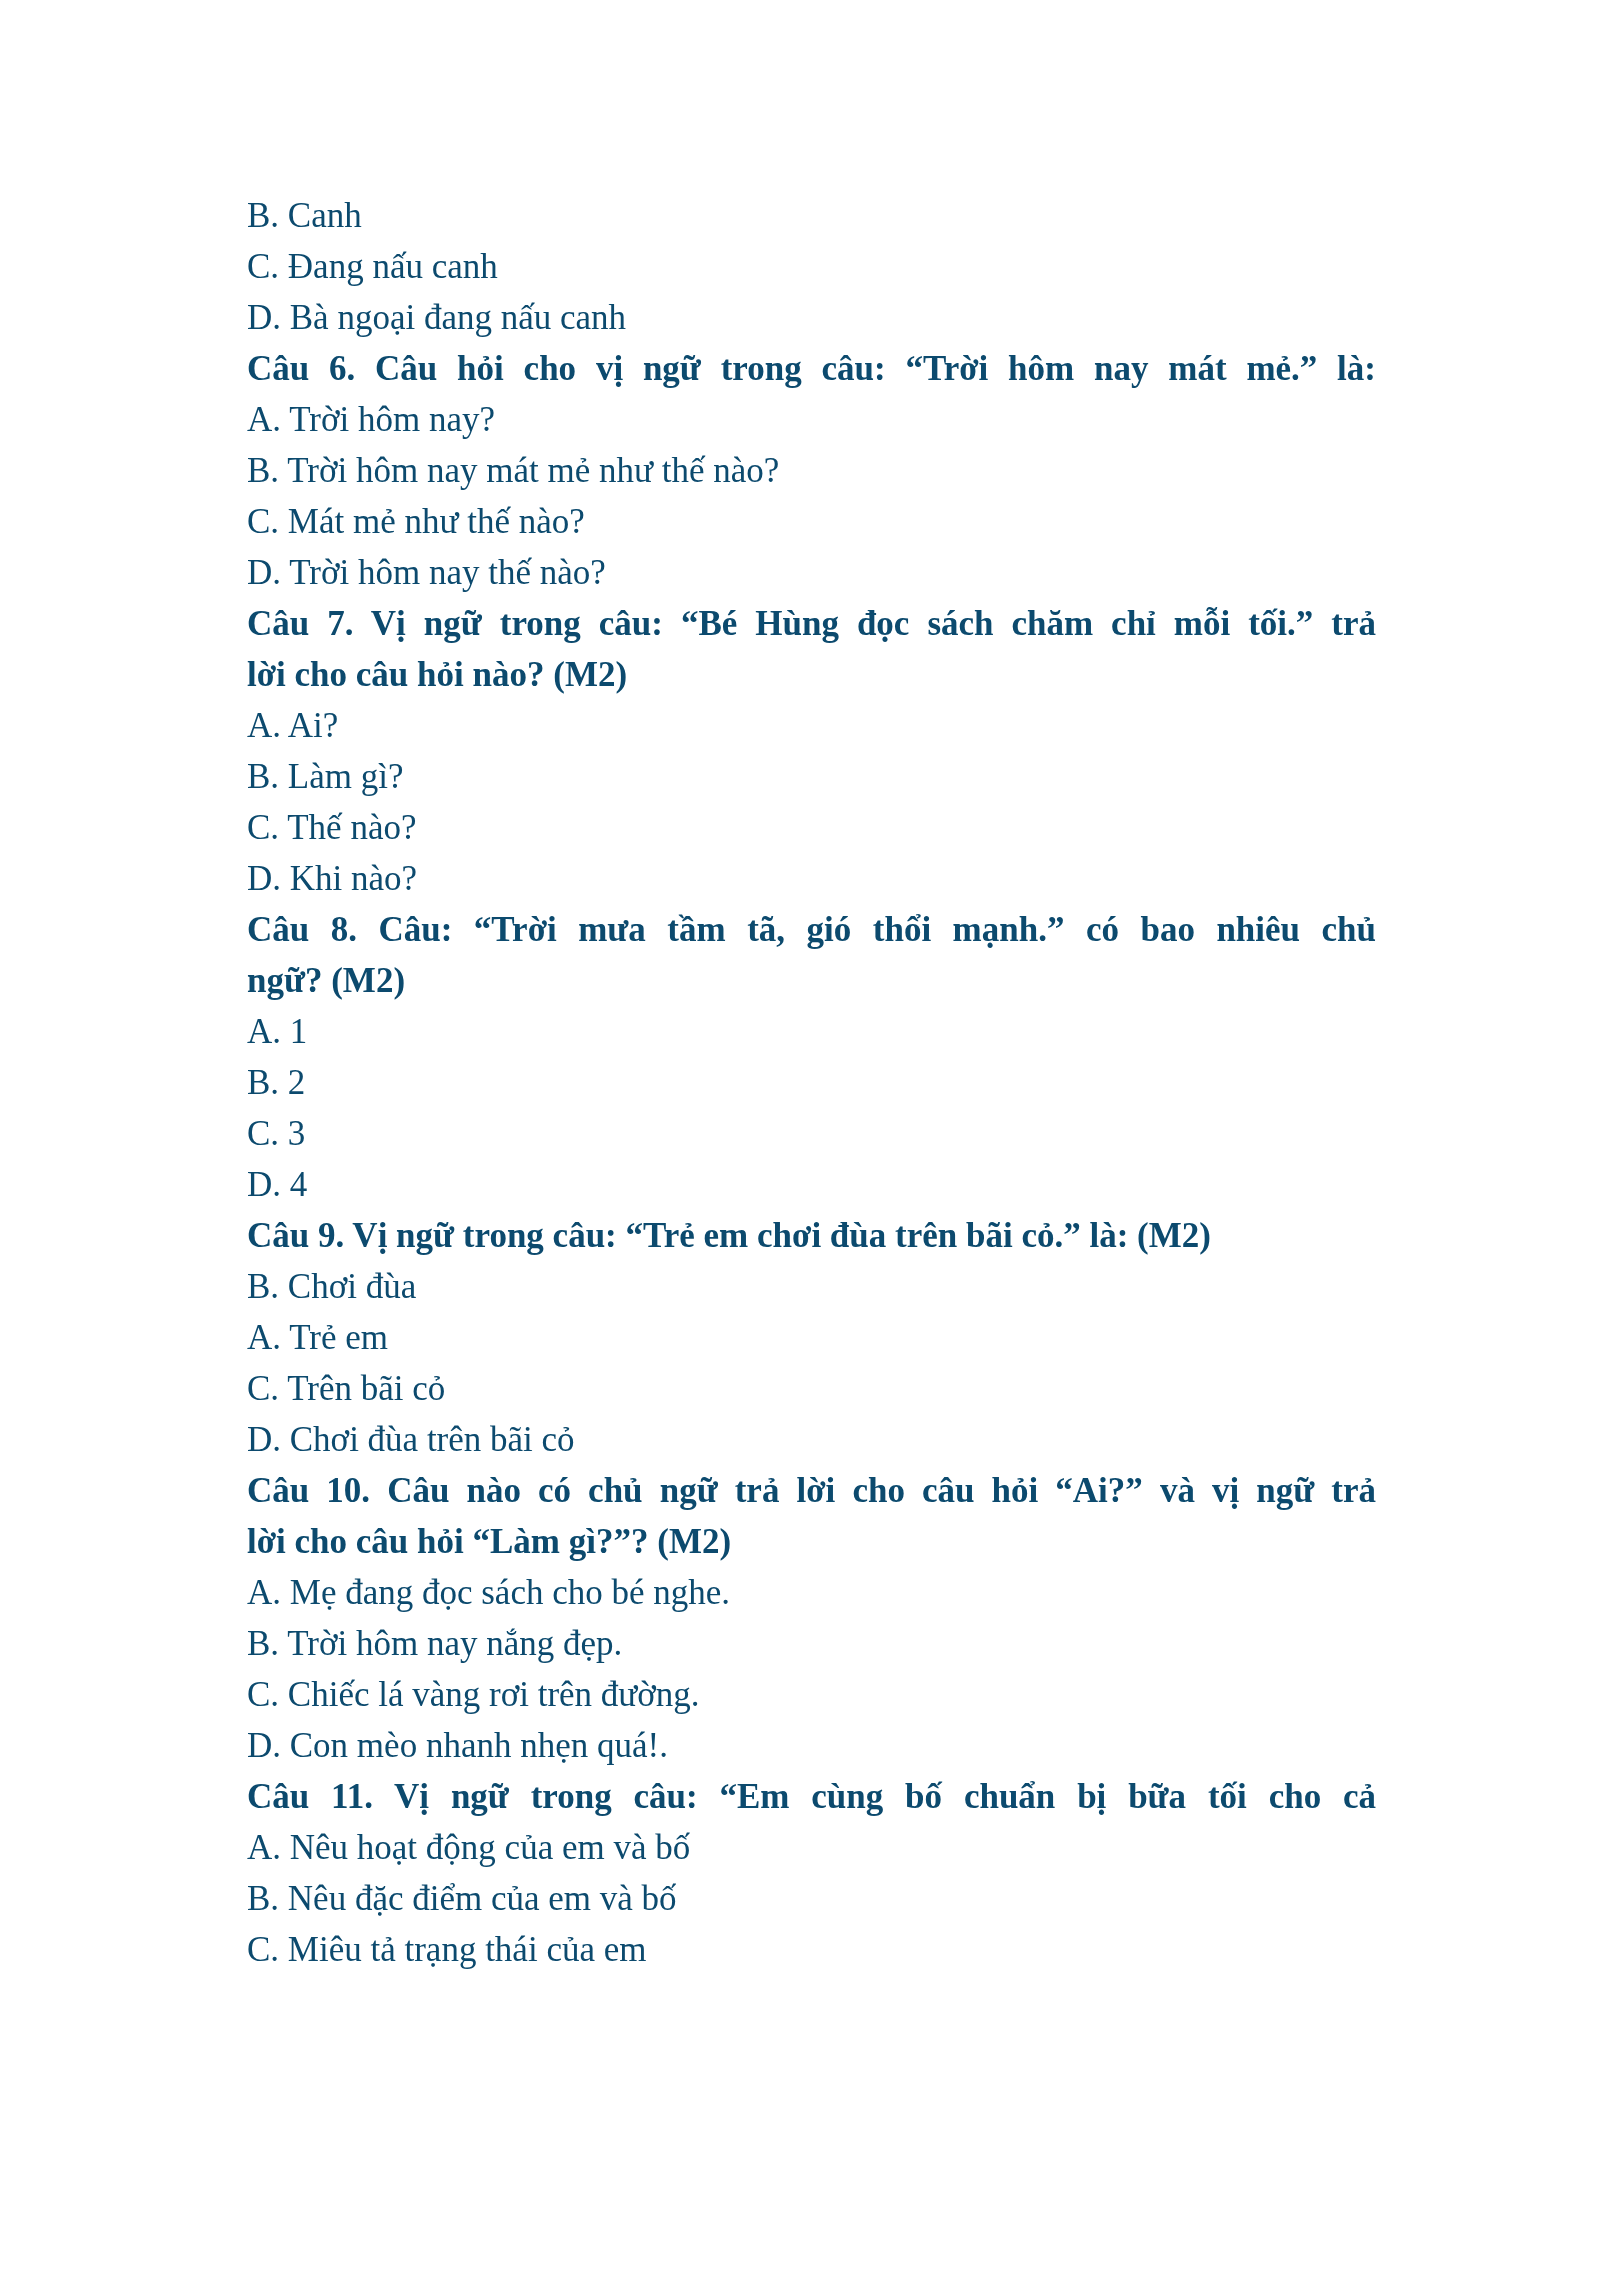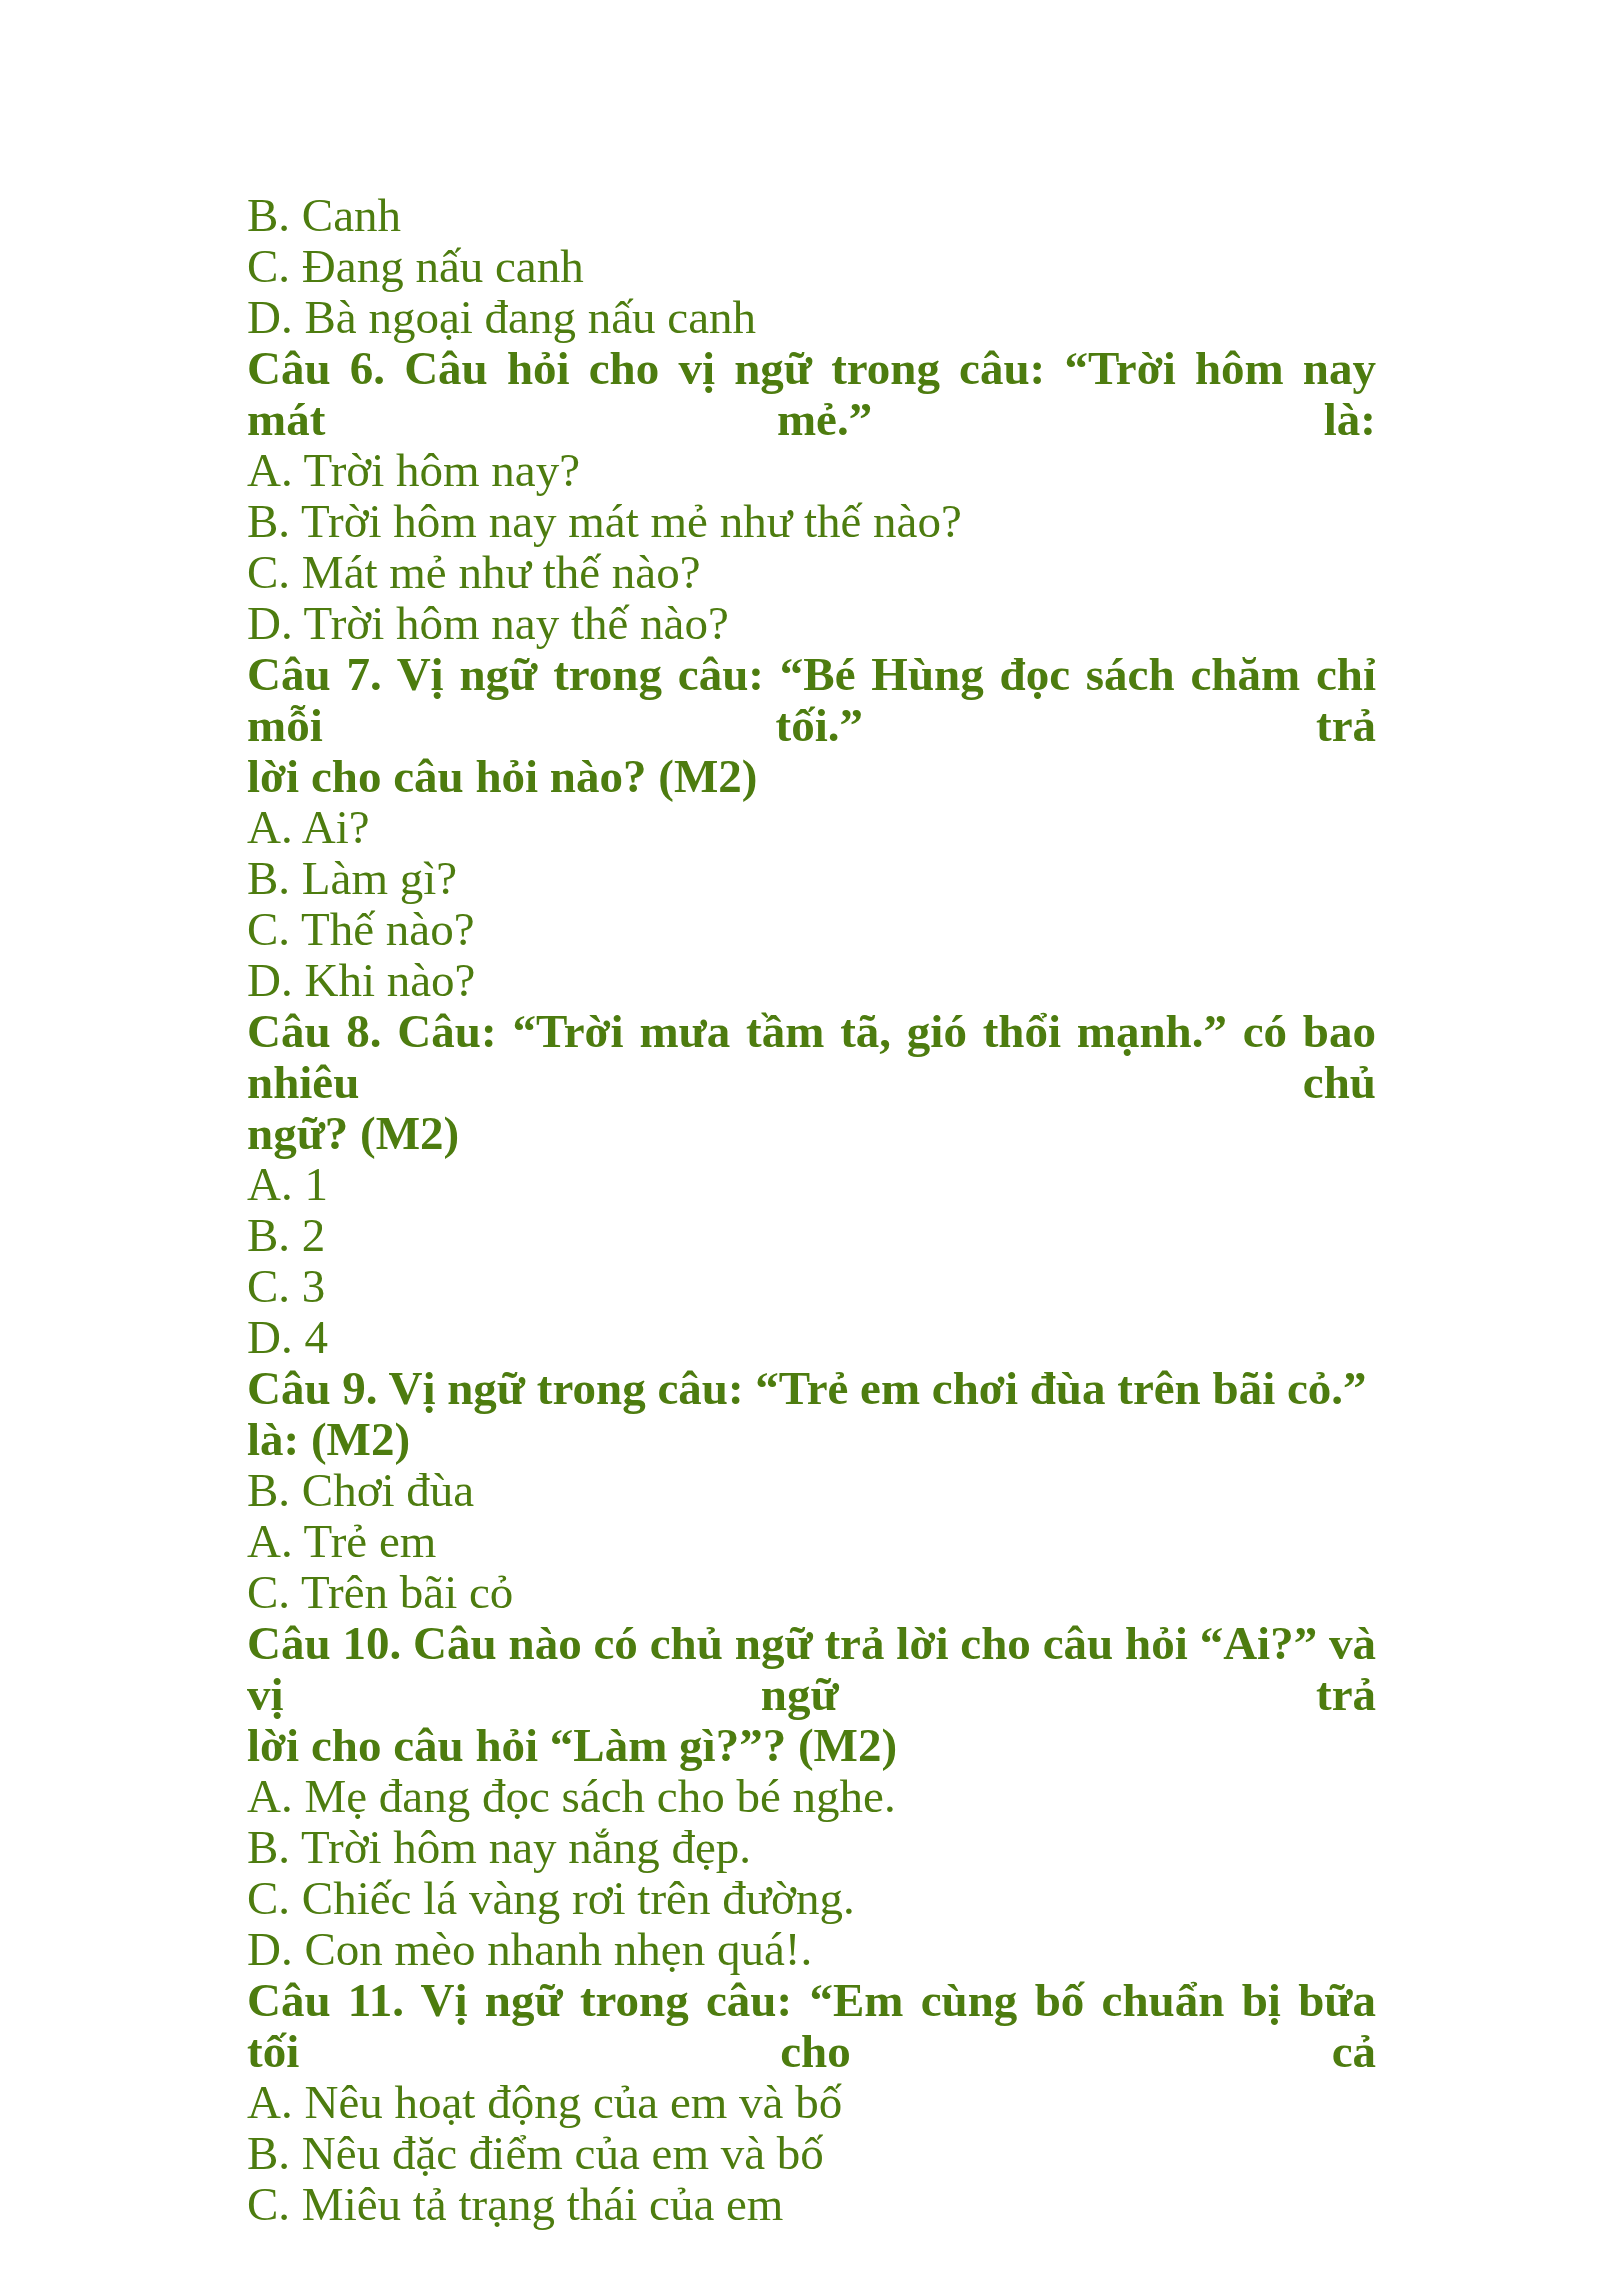--- a/index.html
+++ b/index.html
@@ -19,23 +19,23 @@
     background: #ffffff;
   }
   .content {
     position: absolute;
     left: 247px;
     top: 190px;
     width: 1129px;
   }
   .option, .q-line {
     font-family: "Liberation Serif", "DejaVu Serif", serif;
-    font-size: 47px;
+    font-size: 35px;
     line-height: 51px;
-    color: #4d7c0f;
+    color: #0c4a6e;
     white-space: normal;
   }
   .option {
     font-weight: 400;
     text-align: left;
   }
   .question .q-line {
     font-weight: 700;
   }
   
@@ -74,20 +74,21 @@
       <div class="option">A. 1</div>
       <div class="option">B. 2</div>
       <div class="option">C. 3</div>
       <div class="option">D. 4</div>
       <div class="question">
         <div class="q-line">Câu 9. Vị ngữ trong câu: “Trẻ em chơi đùa trên bãi cỏ.” là: (M2)</div>
       </div>
       <div class="option">B. Chơi đùa</div>
       <div class="option">A. Trẻ em</div>
       <div class="option">C. Trên bãi cỏ</div>
+      <div class="option">D. Chơi đùa trên bãi cỏ</div>
       <div class="question">
         <div class="q-line q-just">Câu 10. Câu nào có chủ ngữ trả lời cho câu hỏi “Ai?” và vị ngữ trả</div>
         <div class="q-line">lời cho câu hỏi “Làm gì?”? (M2)</div>
       </div>
       <div class="option">A. Mẹ đang đọc sách cho bé nghe.</div>
       <div class="option">B. Trời hôm nay nắng đẹp.</div>
       <div class="option">C. Chiếc lá vàng rơi trên đường.</div>
       <div class="option">D. Con mèo nhanh nhẹn quá!.</div>
       <div class="question">
         <div class="q-line q-just">Câu 11. Vị ngữ trong câu: “Em cùng bố chuẩn bị bữa tối cho cả</div>

